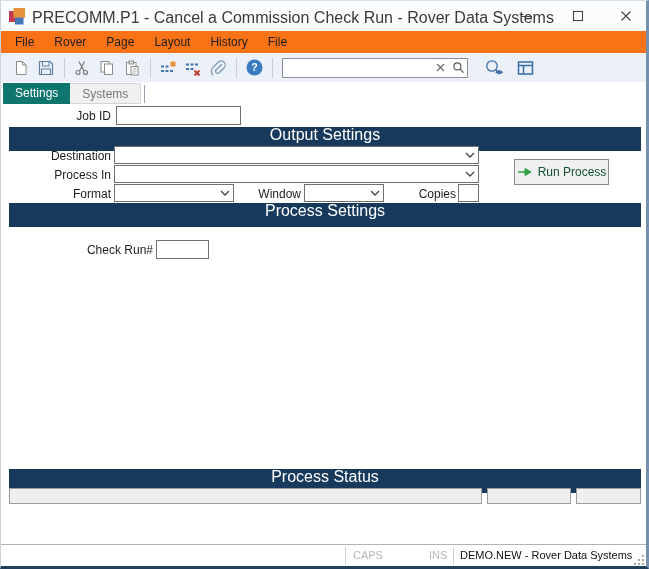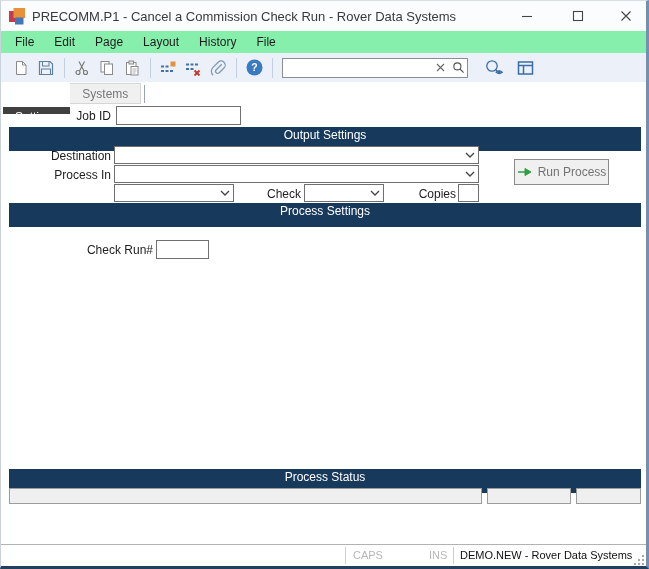--- a/index.html
+++ b/index.html
@@ -8,56 +8,56 @@
 
   .window {
     position:relative; width:649px; height:569px; background:#fff; overflow:hidden;
     border-left:1px solid #c9d2dd; border-top:1px solid #d9dee5;
     border-right:3px solid #7590ad; border-bottom:3px solid #22405e;
   }
 
   
   .titlebar { position:absolute; left:0; top:0; width:100%; height:30px; background:#fbfcfe; }
   .app-icon { position:absolute; left:8px; top:7px; width:17px; height:17px; }
-  .title-text { position:absolute; left:31px; top:8px; font-size:13px; color:#3a3a3a; white-space:nowrap; }
+  .title-text { position:absolute; left:31px; top:8px; font-size:16px; color:#3a3a3a; white-space:nowrap; }
   .win-btn { position:absolute; top:0; width:42px; height:30px; display:flex; align-items:center; justify-content:center; cursor:default; }
   .win-btn.min  { left:505px; }
   .win-btn.max  { left:556px; }
   .win-btn.close{ left:604px; }
 
   
-  .menubar { position:absolute; left:0; top:30px; width:100%; height:22px; background:#86efac; display:flex; align-items:center; padding-left:4px; }
+  .menubar { position:absolute; left:0; top:30px; width:100%; height:22px; background:#f97316; display:flex; align-items:center; padding-left:4px; }
   .menu-item { padding:3px 10px; color:#1d1d1d; cursor:default; }
 
   
   .toolbar { position:absolute; left:0; top:52px; width:100%; height:29px; background:#ecf1f9; display:flex; align-items:center; padding-left:8px; }
   .tbtn { width:24px; height:24px; display:flex; align-items:center; justify-content:center; margin-right:1px; }
   .tsep { width:1px; height:20px; background:#c3cfdf; margin:0 5px; }
   .searchbox { position:relative; width:186px; height:20px; background:#fff; border:1px solid #8a8f96; margin-left:4px; display:flex; align-items:center; }
   .searchbox input { border:none; outline:none; flex:1; height:16px; font-family:"Liberation Sans",sans-serif; font-size:12px; padding-left:4px; min-width:0; }
   .searchbox .sicon { width:18px; height:18px; display:flex; align-items:center; justify-content:center; color:#555; }
 
   
   .tabstrip { position:absolute; left:2px; top:82px; height:21px; display:flex; align-items:stretch; }
   .tab { padding:3px 12px 4px 12px; font-size:12px; cursor:default; }
-  .tab.active { background:#404040; color:#ffffff;margin-top:24px; }
+  .tab.active { background:#0f766e; color:#ffffff; }
   .tab.inactive { background:#f0f0f0; color:#777777; border:1px solid #d6d6d6; border-left:none; }
   .tab-divider { width:1px; background:#9aa4b0; margin-left:3px; margin-top:2px; margin-bottom:1px; }
 
   
   .flabel { position:absolute; text-align:right; color:#1d1d1d; font-size:12px; white-space:nowrap; }
   .tinput { position:absolute; background:#fff; border:1px solid #707070; height:19px; font-family:"Liberation Sans",sans-serif; font-size:12px; padding:0 3px; outline:none; }
 
-  .section-bar { position:absolute; left:8px; width:632px; height:24px; background:#17395c; color:#fff; text-align:center; font-size:12px; line-height:16px; }
+  .section-bar { position:absolute; left:8px; width:632px; height:24px; background:#17395c; color:#fff; text-align:center; font-size:16px; line-height:16px; }
 
   .combo { position:absolute; height:18px; background:#fff; border:1px solid #707070; display:flex; align-items:center; }
   .combo .cval { flex:1; padding-left:4px; font-size:12px; color:#222; overflow:hidden; white-space:nowrap; }
   .combo .chev { width:16px; height:100%; display:flex; align-items:center; justify-content:center; }
 
-  .run-btn { position:absolute; left:513px; top:158px; width:95px; height:26px; background:#f0f0f0; border:1px solid #8a8a8a; display:flex; align-items:center; justify-content:center; gap:6px; font-size:12px; color:#737373; cursor:default; }
+  .run-btn { position:absolute; left:513px; top:158px; width:95px; height:26px; background:#f0f0f0; border:1px solid #8a8a8a; display:flex; align-items:center; justify-content:center; gap:6px; font-size:12px; color:#14532d; cursor:default; }
 
   .status-field { position:absolute; top:487px; height:16px; background:#efefef; border:1px solid #9c9c9c; font-size:11px; }
 
   
   .statusbar-divider { position:absolute; left:0; top:543px; width:100%; height:1px; background:#b2b2b2; }
   .statusbar { position:absolute; left:0; top:544px; width:100%; height:22px; background:#ffffff; }
   .sb-item { position:absolute; top:4px; font-size:11px; white-space:nowrap; }
   .sb-dim { color:#b7b7b7; }
   .sb-on  { color:#101010; }
   .sb-sep { position:absolute; top:2px; width:1px; height:17px; background:#cfcfcf; }
@@ -89,21 +89,21 @@
     </div>
     <div class="win-btn close">
       <svg width="12" height="12" viewBox="0 0 12 12">
           <path d="M1.5 1.5 L10.5 10.5 M10.5 1.5 L1.5 10.5" stroke="#444" stroke-width="1.1" fill="none"></path>
         </svg>
     </div>
   </div>
 
   <div class="menubar">
     <span class="menu-item">File</span>
-    <span class="menu-item">Edit</span>
+    <span class="menu-item">Rover</span>
     <span class="menu-item">Page</span>
     <span class="menu-item">Layout</span>
     <span class="menu-item">History</span>
     <span class="menu-item">File</span>
   </div>
 
   <div class="toolbar">
     <div class="tbtn">
       <svg width="16" height="16" viewBox="0 0 16 16">
           <path d="M3.5 1.5 H9.5 L13 5 V14.5 H3.5 Z" fill="#fff" stroke="#8a8a8a"></path>
@@ -223,30 +223,31 @@
   <div class="flabel" style="left:0; top:167px; width:110px;">Process In</div>
   <div class="combo" style="left:113px; top:164px; width:365px;">
     <span class="cval"></span>
     <span class="chev">
         <svg width="10" height="6" viewBox="0 0 10 6">
           <path d="M1 1 L5 5 L9 1" fill="none" stroke="#444" stroke-width="1.3"></path>
         </svg>
       </span>
   </div>
 
+  <div class="flabel" style="left:0; top:186px; width:110px;">Format</div>
   <div class="combo" style="left:113px; top:183px; width:120px;">
     <span class="cval"></span>
     <span class="chev">
         <svg width="10" height="6" viewBox="0 0 10 6">
           <path d="M1 1 L5 5 L9 1" fill="none" stroke="#444" stroke-width="1.3"></path>
         </svg>
       </span>
   </div>
 
-  <div class="flabel" style="left:240px; top:186px; width:60px;">Check</div>
+  <div class="flabel" style="left:240px; top:186px; width:60px;">Window</div>
   <div class="combo" style="left:303px; top:183px; width:80px;">
     <span class="cval"></span>
     <span class="chev">
         <svg width="10" height="6" viewBox="0 0 10 6">
           <path d="M1 1 L5 5 L9 1" fill="none" stroke="#444" stroke-width="1.3"></path>
         </svg>
       </span>
   </div>
 
   <div class="flabel" style="left:395px; top:186px; width:60px;">Copies</div>

